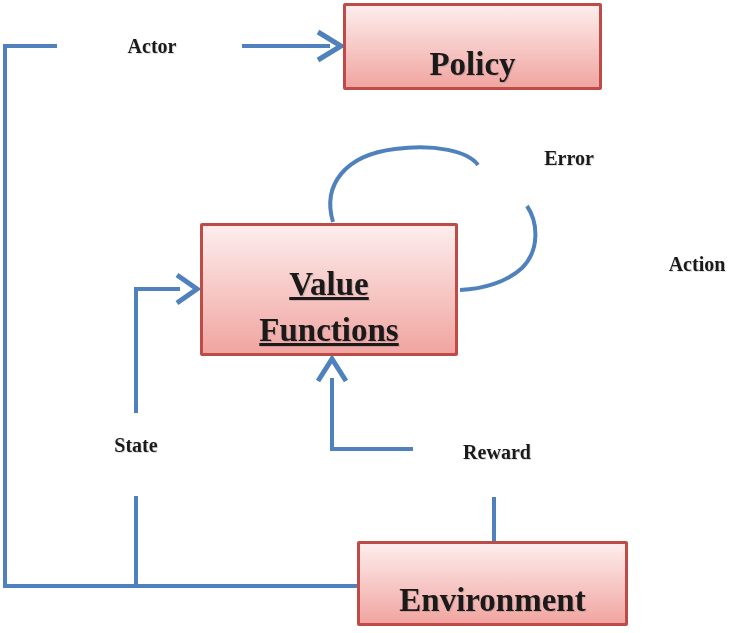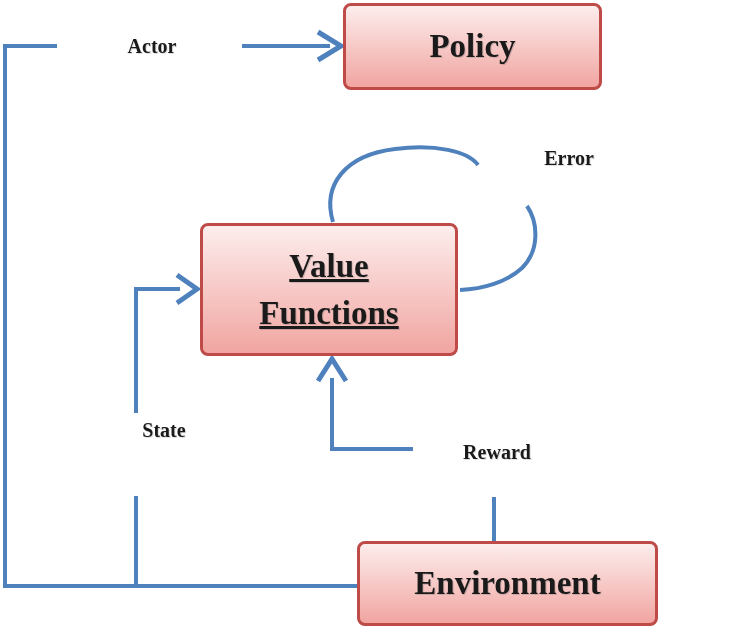--- a/index.html
+++ b/index.html
@@ -32,48 +32,48 @@
   svg.wires polyline.head {
     stroke-width: 5;
     stroke-linecap: butt;
     stroke-linejoin: miter;
   }
   .node {
     position: absolute;
     box-sizing: border-box;
     border: 3px solid var(--box-border);
     background: linear-gradient(180deg, var(--box-fill-top) 0%, var(--box-fill-bottom) 100%);
-    border-radius: 8px;
+    border-radius: 2px;
     display: flex;
-    align-items: center;
+    align-items: flex-end;
     justify-content: center;
     text-align: center;
     color: var(--text);
     font-weight: bold;
     font-size: 33px;
     line-height: 1.4;
     text-shadow: 1px 1px 0 rgba(90,90,90,0.25);
   }
   .node-policy      { left: 343px; top: 3px;   width: 259px; height: 87px; }
   .node-value       { left: 200px; top: 223px; width: 258px; height: 133px; }
   .node-value .wrap { display: inline-block; max-width: 192px; text-decoration: underline; }
-  .node-environment { left: 357px; top: 541px; width: 301px; height: 85px; }
+  .node-environment { left: 357px; top: 541px; width: 271px; height: 85px; }
   .float-label {
     position: absolute;
     transform: translate(-50%, -50%);
     color: var(--text);
     font-weight: bold;
     font-size: 20px;
     white-space: nowrap;
     text-shadow: 1px 1px 0 rgba(90,90,90,0.2);
   }
   .label-actor  { left: 152px; top: 46px;  }
   .label-error  { left: 569px; top: 158px; }
   .label-action { left: 697px; top: 264px; }
-  .label-state  { left: 136px; top: 430px; margin-left: 28px; }
+  .label-state  { left: 136px; top: 445px; }
   .label-reward { left: 497px; top: 452px; }
 </style>
 </head>
 <body>
 
 <div class="canvas">
 
   <svg class="wires" viewBox="0 0 750 633" aria-hidden="true">
 
     <path d="M57 46 H5 V586 H358"></path>
@@ -102,16 +102,17 @@
   <div class="node node-value">
     <span class="wrap">Value Functions</span>
   </div>
 
   <div class="node node-environment">
     <span>Environment</span>
   </div>
 
   <div class="float-label label-actor">Actor</div>
   <div class="float-label label-error">Error</div>
+  <div class="float-label label-action">Action</div>
   <div class="float-label label-state">State</div>
   <div class="float-label label-reward">Reward</div>
 
 </div>
 
 </body></html>

